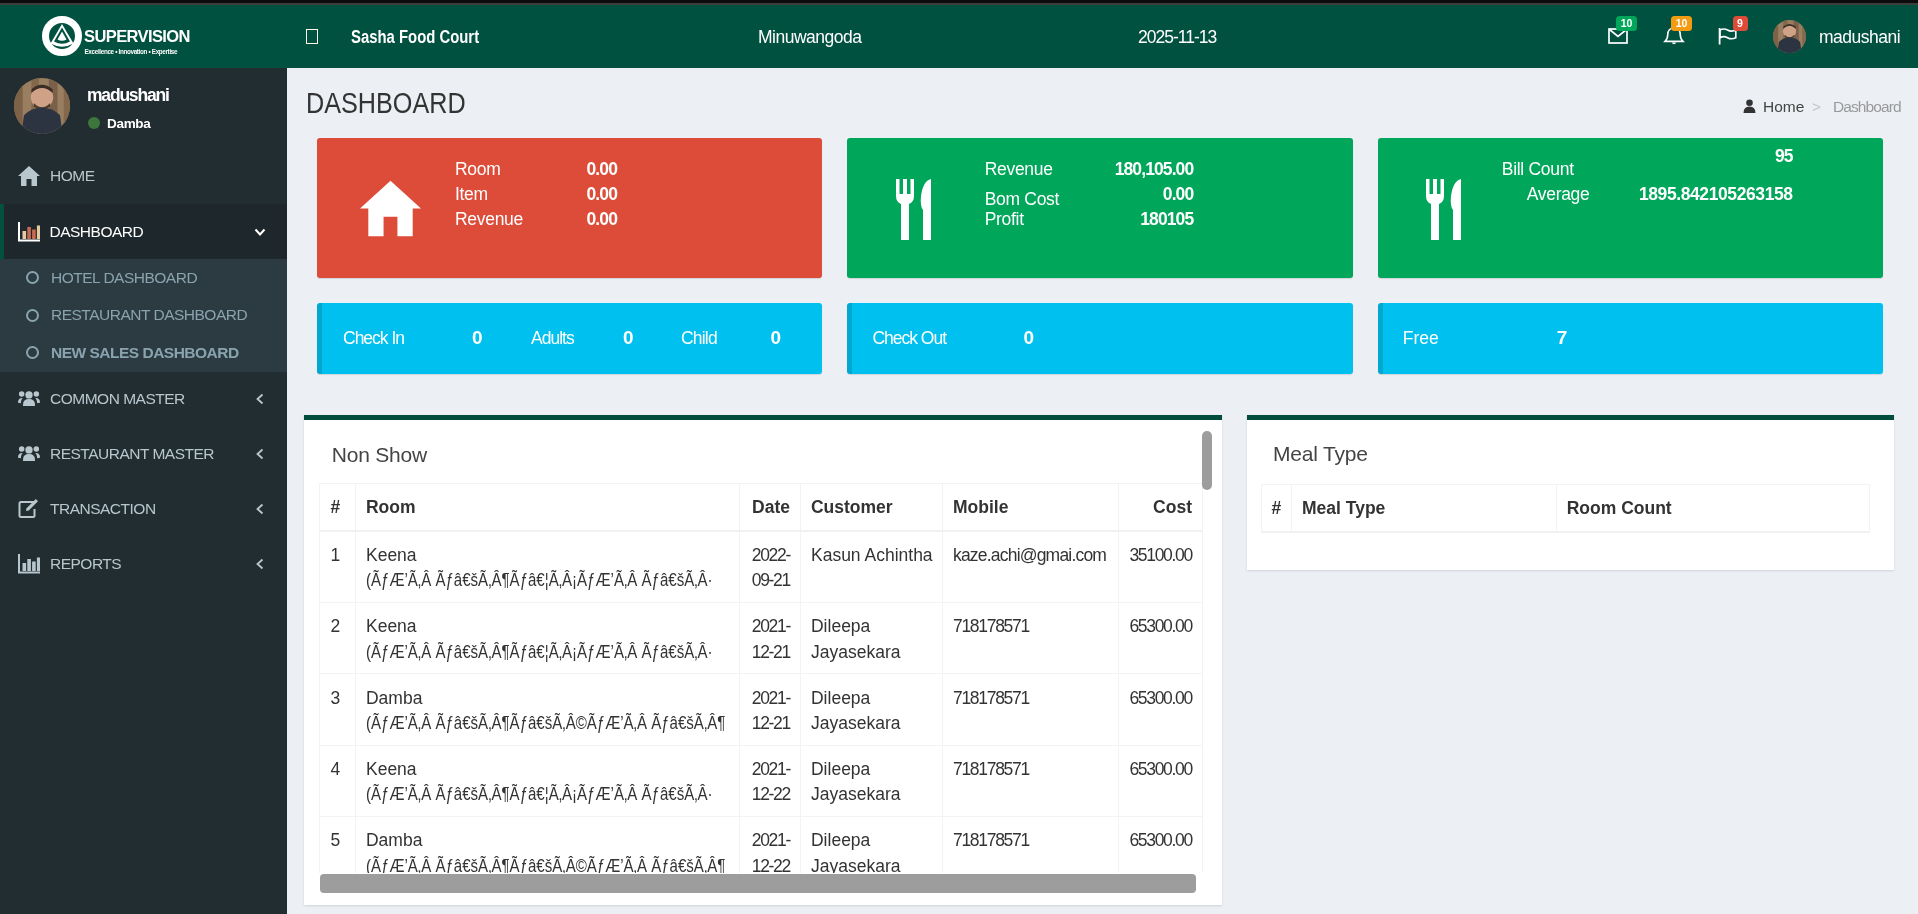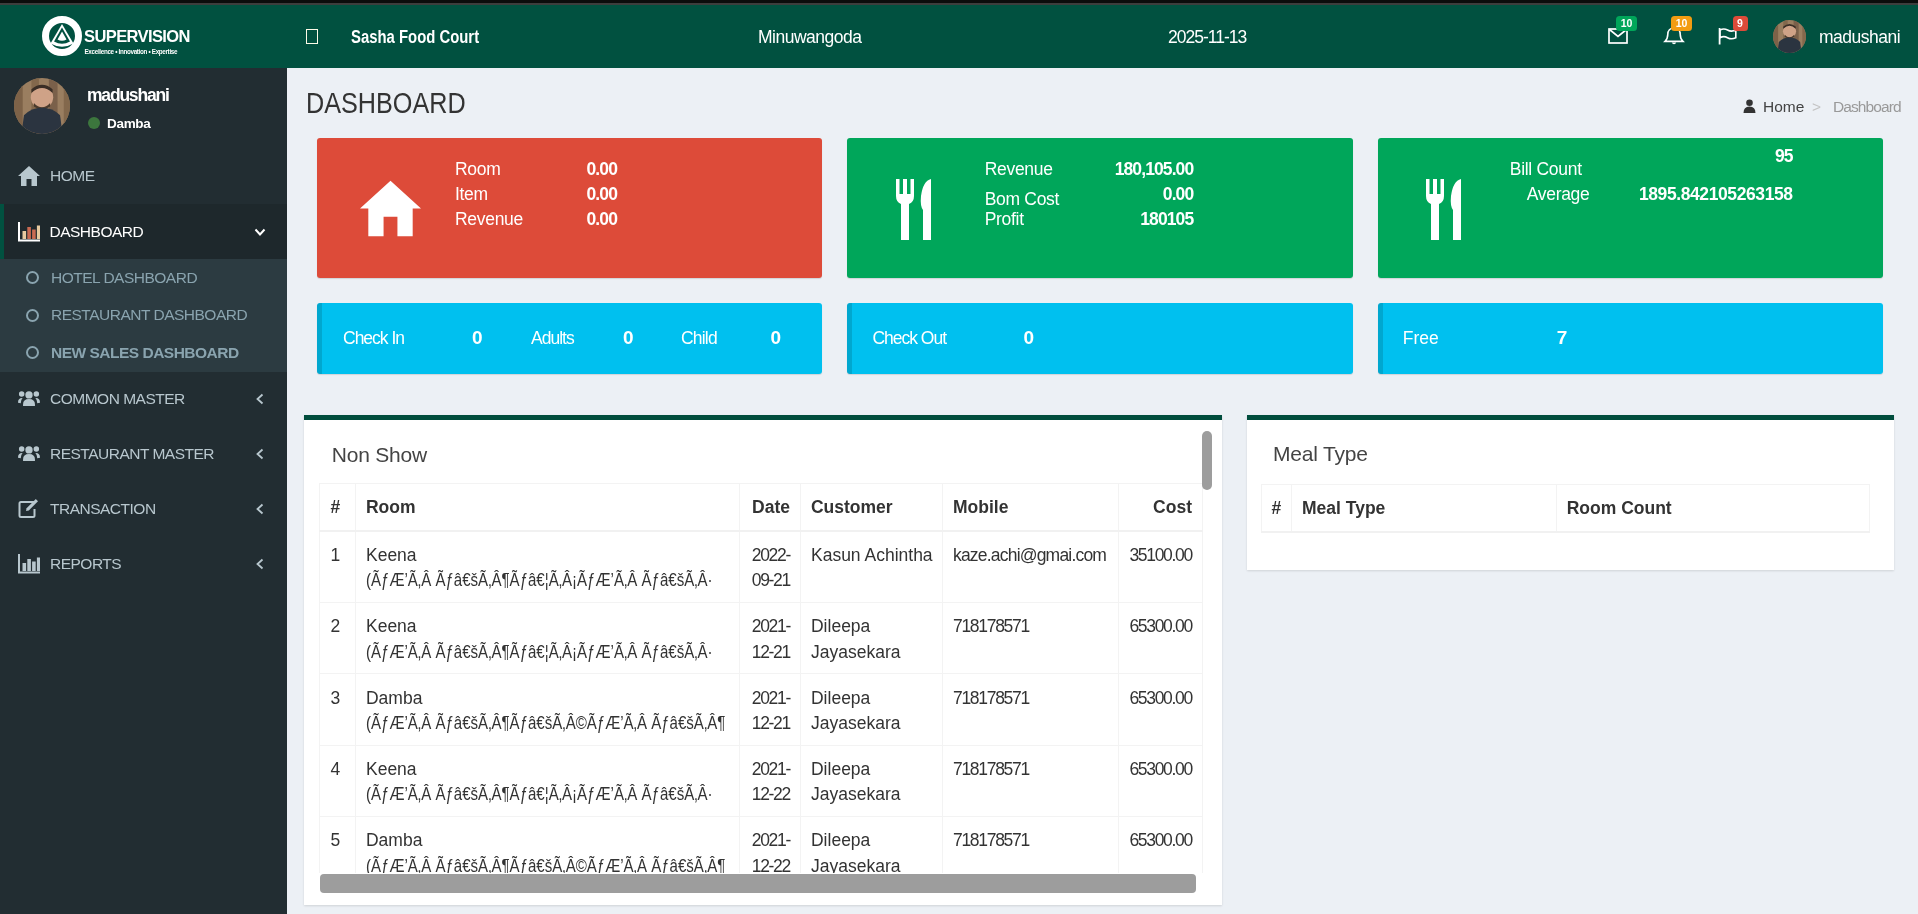--- a/index.html
+++ b/index.html
@@ -50,21 +50,21 @@
   <path d="M20 10 L31.5 29.5 Q20 36 8.5 29.5 Z" fill="#fff"></path>
   <path d="M20 13.5 L28 27.5 Q20 32 12 27.5 Z" fill="#015140"></path>
   <path d="M20 17.5 L24.5 25.5 Q20 28 15.5 25.5 Z" fill="#fff"></path>
   <text x="42" y="28" fill="#fff" font-size="16.5" font-weight="bold" letter-spacing="-0.5" textLength="106">SUPERVISION</text>
   <text x="42.5" y="40" fill="#fff" font-size="6.3" font-weight="bold" textLength="93">Excellence • Innovation • Expertise</text>
 </svg>
 
 <div class="abs" style="left:306px; top:29px; width:12px; height:15px; border:1.6px solid #fdfbe8;"></div>
 <div class="abs htxt" style="left:351px; top:27px; font-weight:bold; transform:scaleX(0.85); transform-origin:0 0; white-space:nowrap;">Sasha Food Court</div>
 <div class="abs htxt" style="left:758px; top:27px; letter-spacing:-0.5px;">Minuwangoda</div>
-<div class="abs htxt" style="left:1168px; top:27px; letter-spacing:-1px;text-align:right;">2025-11-13</div>
+<div class="abs htxt" style="left:1138px; top:27px; letter-spacing:-1px;text-align:right;">2025-11-13</div>
 
 <svg class="abs" style="left:1608px; top:28px;" width="20" height="16" viewBox="0 0 20 16">
   <rect x="1" y="1" width="18" height="14" fill="none" stroke="#fff" stroke-width="1.7"></rect>
   <path d="M1.5 1.5 L10 8.5 L18.5 1.5" fill="none" stroke="#fff" stroke-width="1.7"></path>
 </svg>
 <div class="abs" style="left:1616px; top:15.5px; width:21px; height:15.5px; background:#00a65a; border-radius:3.5px; color:#fff; font-size:10.5px; font-weight:bold; text-align:center; line-height:15.5px;">10</div>
 <svg class="abs" style="left:1663px; top:27px;" width="22" height="19" viewBox="0 0 22 19">
   <path d="M11 1 C7.2 1 4.8 3.8 4.8 7.3 C4.8 11.8 3 13.4 2 14.4 L20 14.4 C19 13.4 17.2 11.8 17.2 7.3 C17.2 3.8 14.8 1 11 1 Z" fill="none" stroke="#fff" stroke-width="1.6"></path>
   <path d="M8.8 15.5 a2.3 2.3 0 0 0 4.4 0" fill="#fff"></path>
 </svg>
@@ -234,21 +234,21 @@
   <div class="sb-line" style="left:137.3px; top:71.7px;">Profit</div>
   <div class="sb-line sb-val num" style="left:137.3px; top:21.8px; width:208.6px;">180,105.00</div>
   <div class="sb-line sb-val num" style="left:137.3px; top:46.7px; width:208.6px;">0.00</div>
   <div class="sb-line sb-val num" style="left:137.3px; top:71.7px; width:208.6px;">180105</div>
 </div>
 <div class="smallbox" style="left:1377.8px; top:137.5px; width:505.3px; height:140px; background:#00a65a;">
   <svg style="position:absolute; left:44.7px; top:40px;" width="53" height="64" viewBox="0 0 53 64">
     <path d="M4 1 L4 18 Q4 24 9 26 L9 62 L17 62 L17 26 Q22 24 22 18 L22 1 L18.5 1 L18.5 16 L15 16 L15 1 L11 1 L11 16 L7.5 16 L7.5 1 Z" fill="#fff"></path>
     <path d="M31 38 L31 62 L39 62 L39 1 Q31 3 29 18 Q28 28 31 32 Z" fill="#fff"></path>
   </svg>
-  <div class="sb-line" style="left:132px; top:21.8px;">Bill Count</div>
+  <div class="sb-line" style="left:124px; top:21.8px;">Bill Count</div>
   <div class="sb-line" style="left:136.9px; top:46.7px;margin-left:12px;">Average</div>
   <div class="sb-line sb-val num" style="left:136.9px; top:8px; width:278px;">95</div>
   <div class="sb-line sb-val num" style="left:136.9px; top:46.7px; width:278px; letter-spacing:-0.4px !important;">1895.842105263158</div>
 </div>
 
 <div class="cyanbox" style="left:317px; width:505.3px;">
   <div class="cylabel" style="left:21px;">Check In</div>
   <div class="cyval" style="left:150px;">0</div>
   <div class="cylabel" style="left:209px;">Adults</div>
   <div class="cyval" style="left:301px;">0</div>

